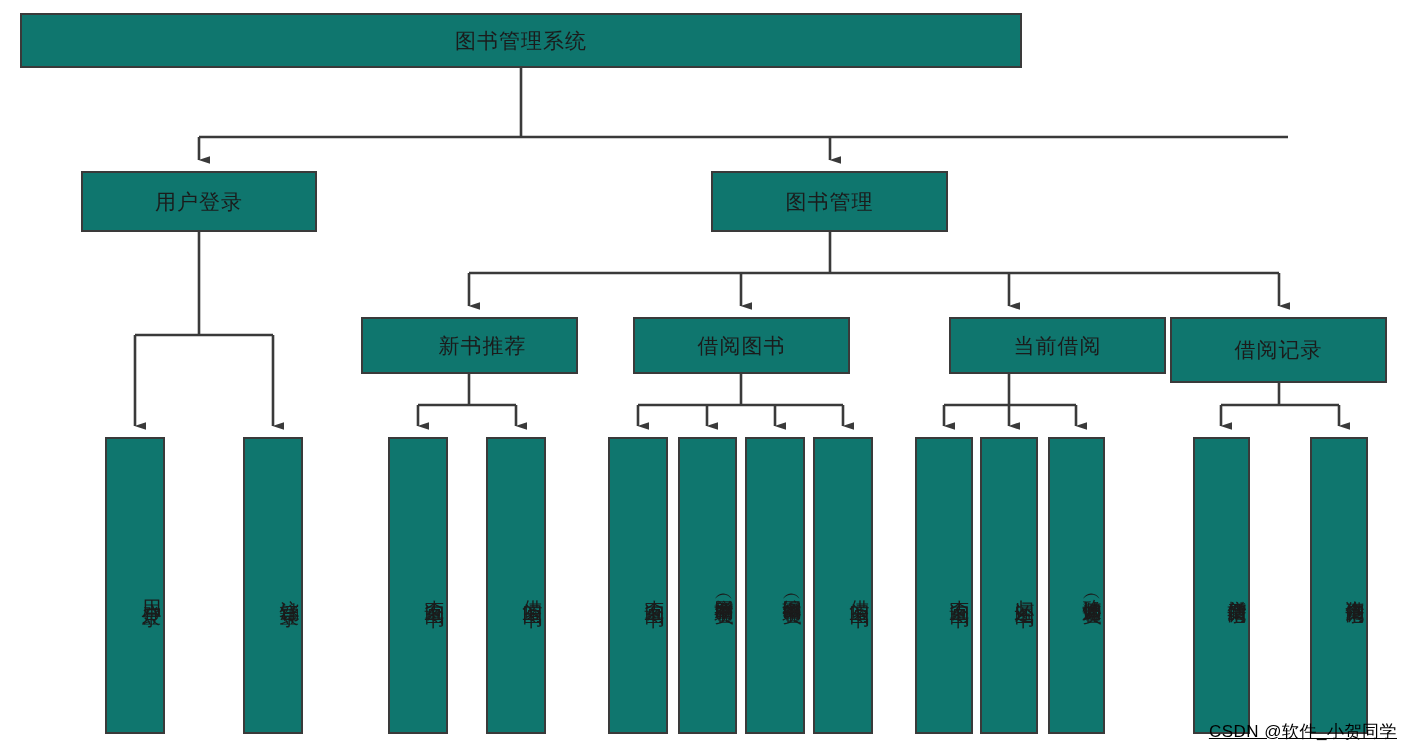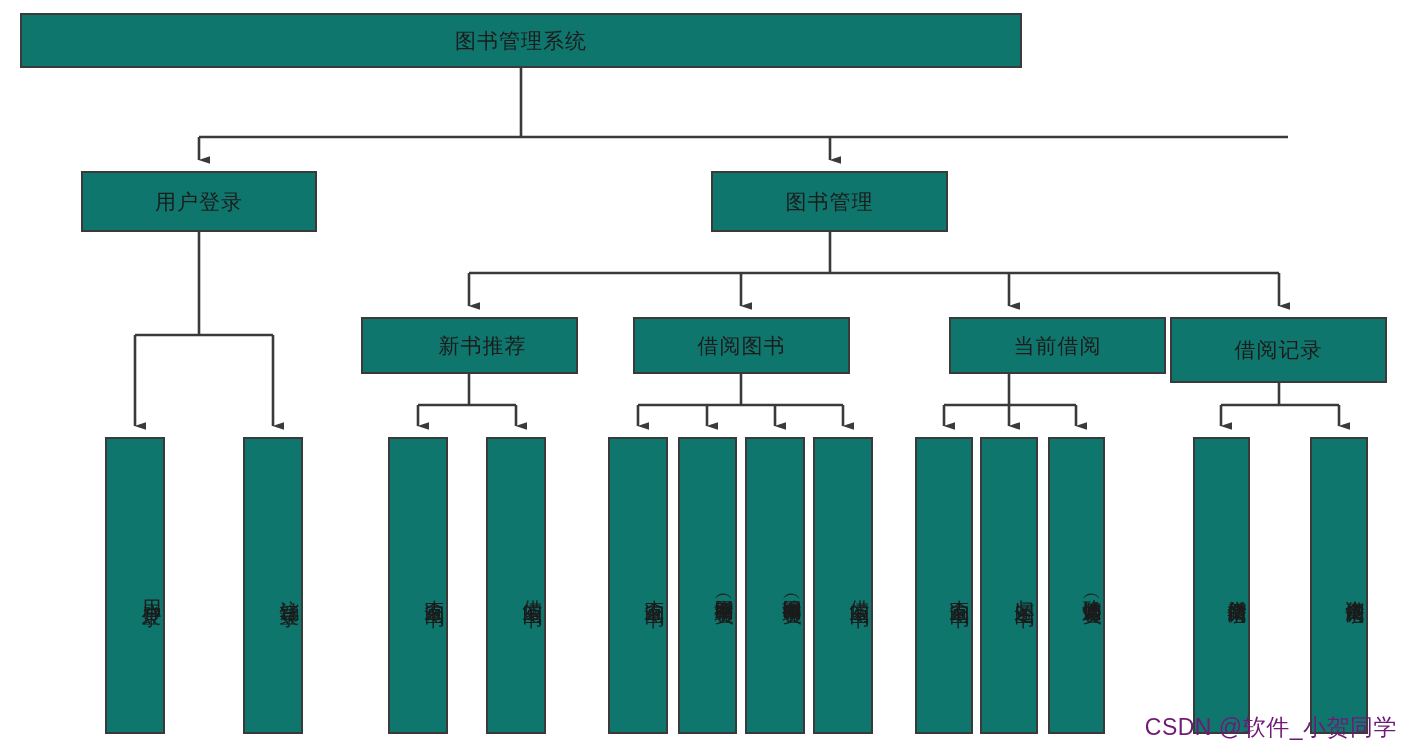--- a/index.html
+++ b/index.html
@@ -56,25 +56,26 @@
   }
   .node-v.tall-text {
     font-size: 19px;
     letter-spacing: 1px;
     padding-top: 5px;
   }
   #watermark {
     position: absolute;
     right: 8px;
     bottom: 4px;
-    font-size: 23px;
-    color: #701a75;
+    font-size: 17px;
+    color: #000000;
     white-space: nowrap;
     z-index: 3;
     letter-spacing: 0.5px;
+    text-decoration: underline;
   }
 </style>
 </head>
 <body>
 
 <div id="diagram-root">
 
   <svg id="edges-layer" viewBox="0 0 1405 747" xmlns="http://www.w3.org/2000/svg">
     <defs>
       <marker id="arrow" markerWidth="10" markerHeight="12" refX="5" refY="11" orient="auto" markerUnits="userSpaceOnUse">

